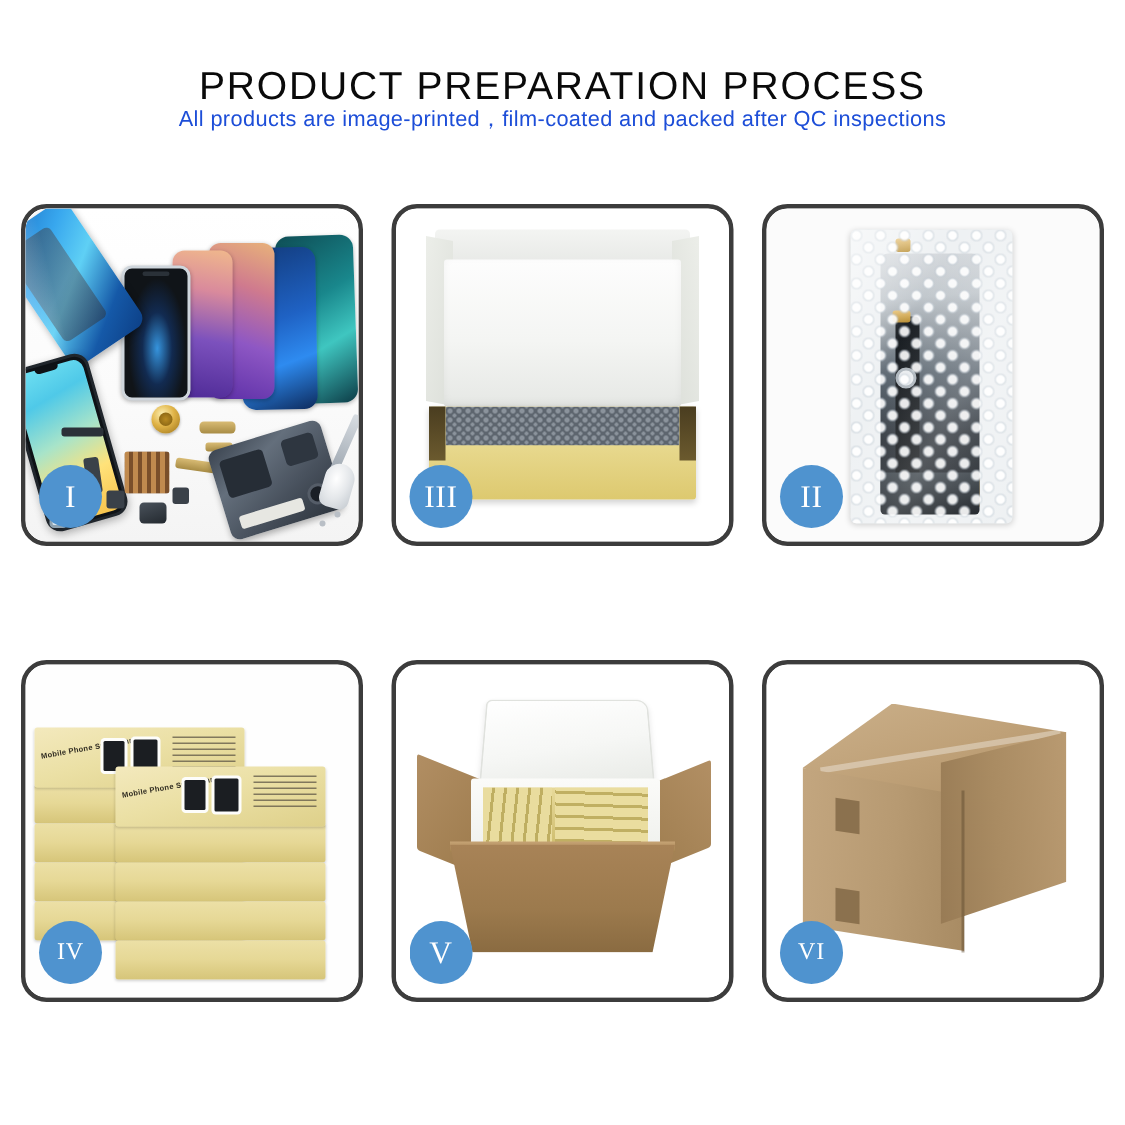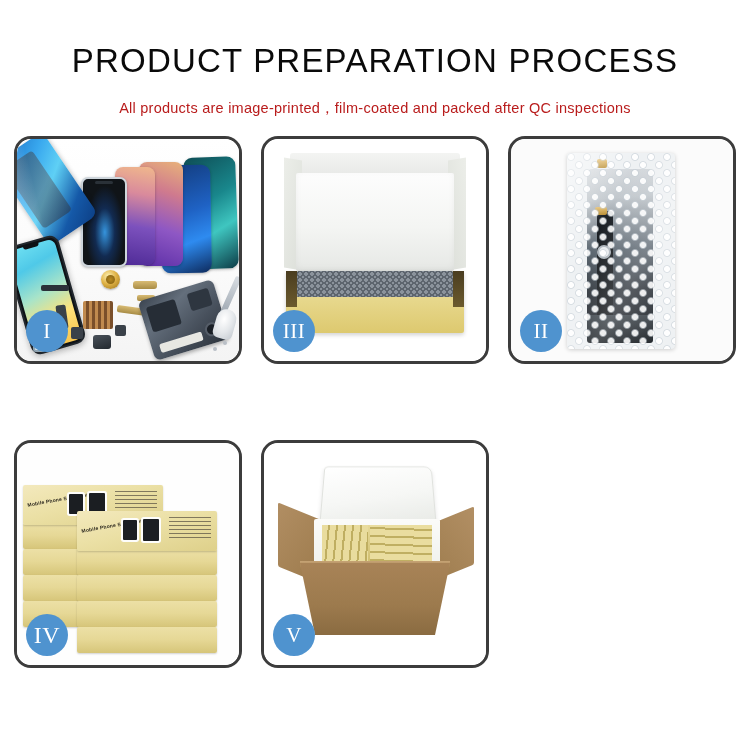--- a/index.html
+++ b/index.html
@@ -9,28 +9,28 @@
     background: #ffffff;
     font-family: "Liberation Sans", sans-serif;
     overflow: hidden;
   }
   .page { position: relative; width: 750px; height: 750px; background: #fff; }
 
   
   .header { position: absolute; top: 0; left: 0; width: 750px; text-align: center; }
   .title {
     font-family: "Liberation Sans", sans-serif;
-    font-size: 33px; font-weight: 400; letter-spacing: 1.2px;
+    font-size: 26px; font-weight: 400; letter-spacing: 1.2px;
     color: #0a0a0a; line-height: 1;
     margin-top: 44px;
   }
   .subtitle {
     font-family: "Liberation Sans", sans-serif;
     font-size: 14.5px; font-weight: 400; letter-spacing: .25px;
-    color: #b91c1c; margin-top: 22px;
+    color: #1d4ed8; margin-top: 0;
   }
 
   
   .grid {
     position: absolute; left: 14px; top: 136px;
     width: 722px; height: 600px;
     display: grid;
     grid-template-columns: repeat(3, 228px);
     grid-template-rows: repeat(2, 228px);
     column-gap: 19px; row-gap: 76px;
@@ -47,21 +47,21 @@
   .badge {
     position: absolute; left: 9px; bottom: 9px;
     width: 42px; height: 42px; border-radius: 50%;
     background: #4f93cf;
     color: #ffffff;
     font-family: "Liberation Serif", serif;
     font-size: 21px; line-height: 42px; text-align: center;
     letter-spacing: .5px;
     z-index: 40;
   }
-  .badge.sm { font-size: 24px; }
+  .badge.sm { font-size: 16px; }
 
   
   .p1 { background: #fdfdfd; }
   .p1 .shade { position:absolute; inset:0; background:
        linear-gradient(180deg,#ffffff 0%,#fbfbfb 55%,#f4f4f4 100%); }
   .ph {
     position: absolute; border-radius: 8px;
     box-shadow: 0 1px 3px rgba(0,0,0,.28);
     overflow: hidden;
   }
@@ -440,15 +440,30 @@
             <div class="grpA"></div>
             <div class="grpB"></div>
           </div>
           <div class="rim"></div>
           <div class="body"></div>
         </div>
       </div>
       <div class="badge">V</div>
     </div>
 
+    <div class="card">
+      <div class="card-inner p6">
+        <div class="v6">
+          <div class="top">
+            <div class="seam"></div>
+          </div>
+          <div class="left"></div>
+          <div class="right"></div>
+          <div class="edge"></div>
+          <div class="tape1"></div>
+          <div class="tape2"></div>
+        </div>
+      </div>
+      <div class="badge sm">VI</div>
+    </div>
 
   </div>
 </div>
 
 </body></html>

